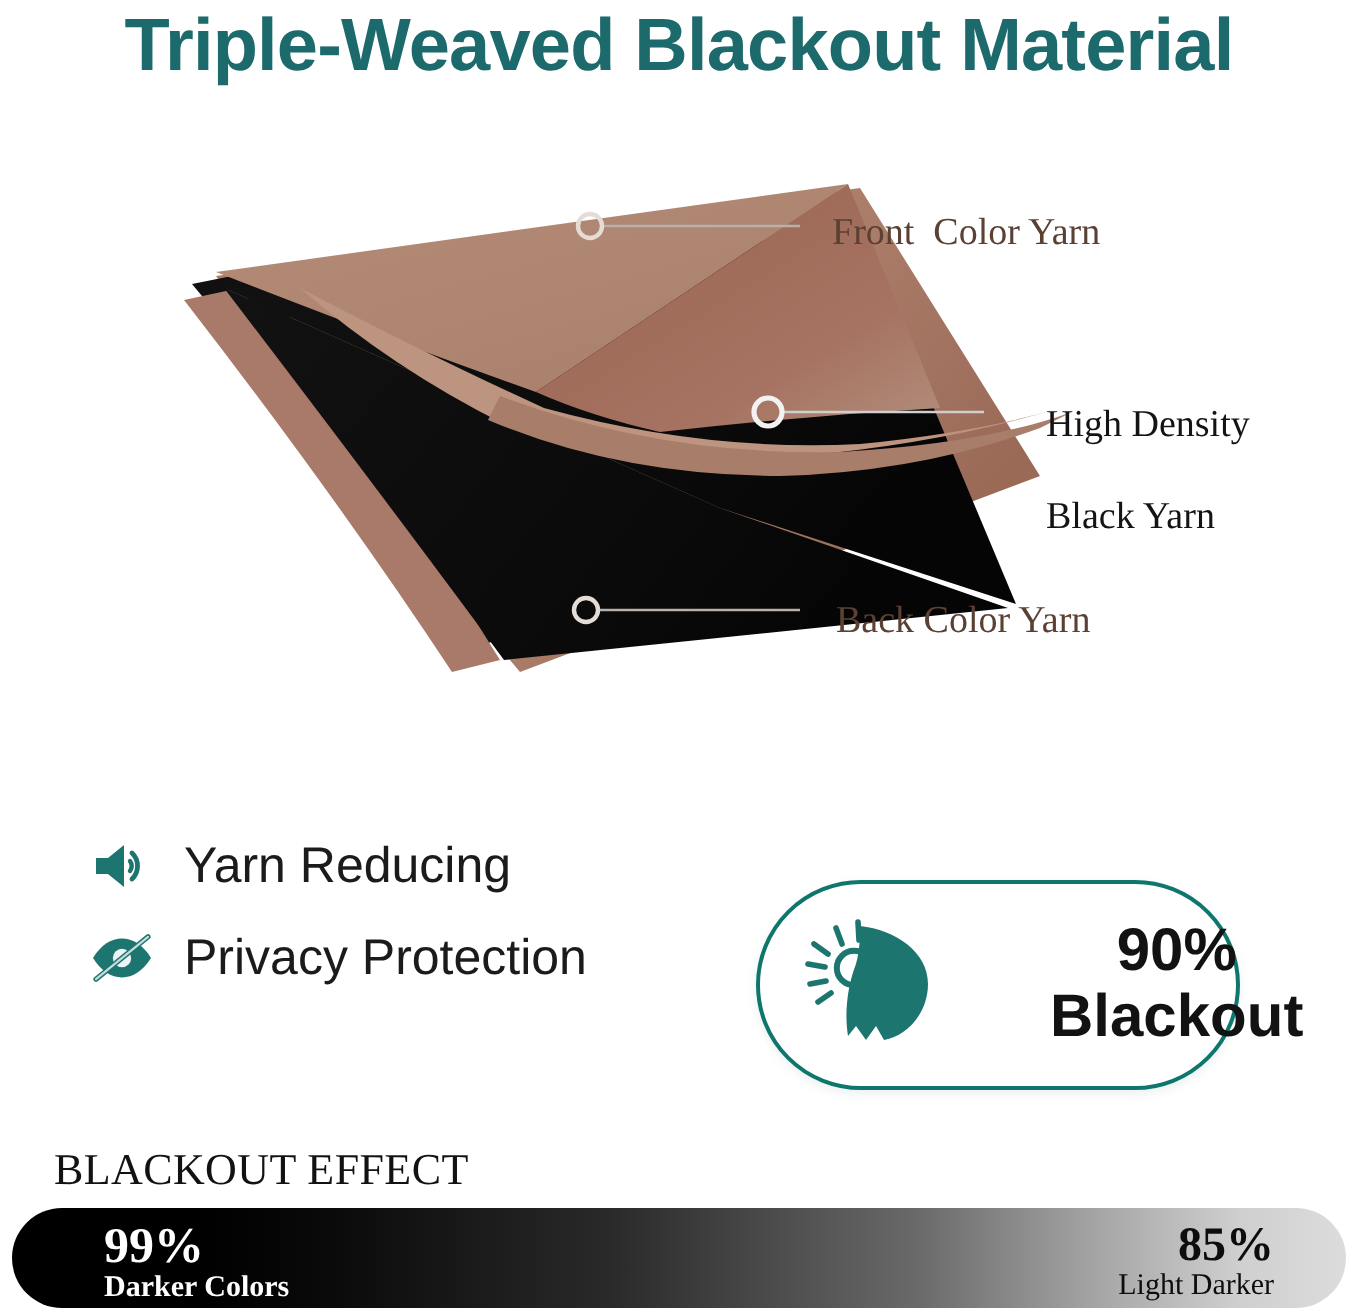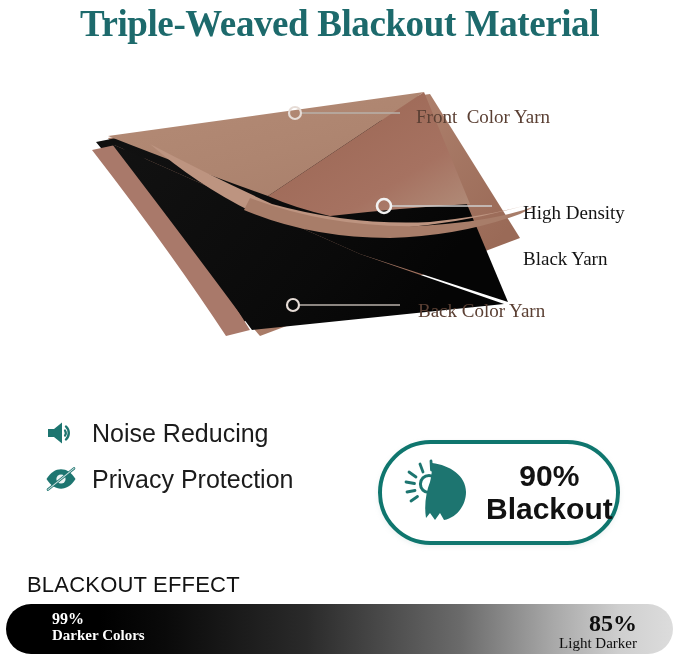--- a/index.html
+++ b/index.html
@@ -16,21 +16,21 @@
     -webkit-font-smoothing: antialiased;
   }
 
   
   .title {
     position: absolute;
     left: 0;
     top: 2px;
     width: 679px;
     text-align: center;
-    font-family: Liberation Serif, serif;
+    font-family: Liberation Sans, sans-serif;
     font-weight: bold;
     font-size: 37px;
     letter-spacing: -0.4px;
     color: #1d6a6c;
     white-space: nowrap;
   }
 
   
   .fabric-wrap {
     position: absolute;
@@ -92,27 +92,28 @@
     white-space: nowrap;
   }
 
   
   .badge {
     position: absolute;
     left: 378px;
     top: 440px;
     width: 242px;
     height: 105px;
-    border: 4px solid #0f766e;
+    border: 2px solid #0f766e;
     border-radius: 53px;
     background: #ffffff;
     display: flex;
     align-items: center;
     box-sizing: border-box;
     box-shadow: 0 2px 5px rgba(170,190,190,0.22);
+    gap: 41px;
   }
   .badge-icon {
     width: 76px;
     height: 72px;
     flex: 0 0 76px;
     margin-left: 20px;
     display: flex;
     align-items: center;
     justify-content: center;
   }
@@ -125,21 +126,21 @@
     line-height: 1.07;
   }
   .badge-pct { font-size: 30px; display: block; }
   .badge-word { font-size: 30px; display: block; }
 
   
   .effect-heading {
     position: absolute;
     left: 27px;
     top: 572px;
-    font-family: Liberation Sans, sans-serif;
+    font-family: Liberation Serif, serif;
     font-size: 22px;
     color: #121212;
     letter-spacing: 0.2px;
     white-space: nowrap;
   }
   .effect-bar {
     position: absolute;
     left: 6px;
     top: 604px;
     width: 667px;
@@ -154,21 +155,21 @@
   .bar-left {
     position: absolute;
     left: 46px;
     top: 7px;
     text-align: left;
     color: #ffffff;
     font-family: "Liberation Serif", serif;
     font-weight: bold;
     line-height: 1.05;
   }
-  .bar-left .big { font-size: 16px; display: block; }
+  .bar-left .big { font-size: 25px; display: block; }
   .bar-left .small { font-size: 15px; display: block; }
   .bar-right {
     position: absolute;
     right: 36px;
     top: 7px;
     text-align: right;
     color: #0d0d0d;
     font-family: "Liberation Serif", serif;
     line-height: 1.05;
   }
@@ -246,21 +247,21 @@
 
 
   <div class="feature-row">
     <span class="feature-icon">
       <svg width="32" height="30" viewBox="0 0 32 30" xmlns="http://www.w3.org/2000/svg">
         <path d="M3 11h6l8-6.5v21L9 19H3Z" fill="#1d7570"></path>
         <path d="M21 8.5a9 9 0 0 1 0 13" fill="none" stroke="#1d7570" stroke-width="2.4" stroke-linecap="round"></path>
         <path d="M20 12.5a4.4 4.4 0 0 1 0 5" fill="none" stroke="#1d7570" stroke-width="2.2" stroke-linecap="round"></path>
       </svg>
     </span>
-    <span class="feature-label">Noise Reducing</span>
+    <span class="feature-label">Yarn Reducing</span>
   </div>
 
   <div class="feature-row">
     <span class="feature-icon">
       <svg width="34" height="28" viewBox="0 0 34 28" xmlns="http://www.w3.org/2000/svg">
         <path d="M2.5 14C6.5 7.5 11.6 4.3 17 4.3S27.5 7.5 31.5 14C27.5 20.5 22.4 23.7 17 23.7S6.5 20.5 2.5 14Z" fill="#1d7570"></path>
         <circle cx="17" cy="14" r="4.6" fill="#ffffff" opacity="0.92"></circle>
         <path d="M4 24.6 L30 3.4" stroke="#1d7570" stroke-width="2.6" stroke-linecap="round"></path>
         <path d="M4 24.6 L30 3.4" stroke="#ffffff" stroke-width="1.1" stroke-linecap="round" opacity="0.75"></path>
       </svg>

